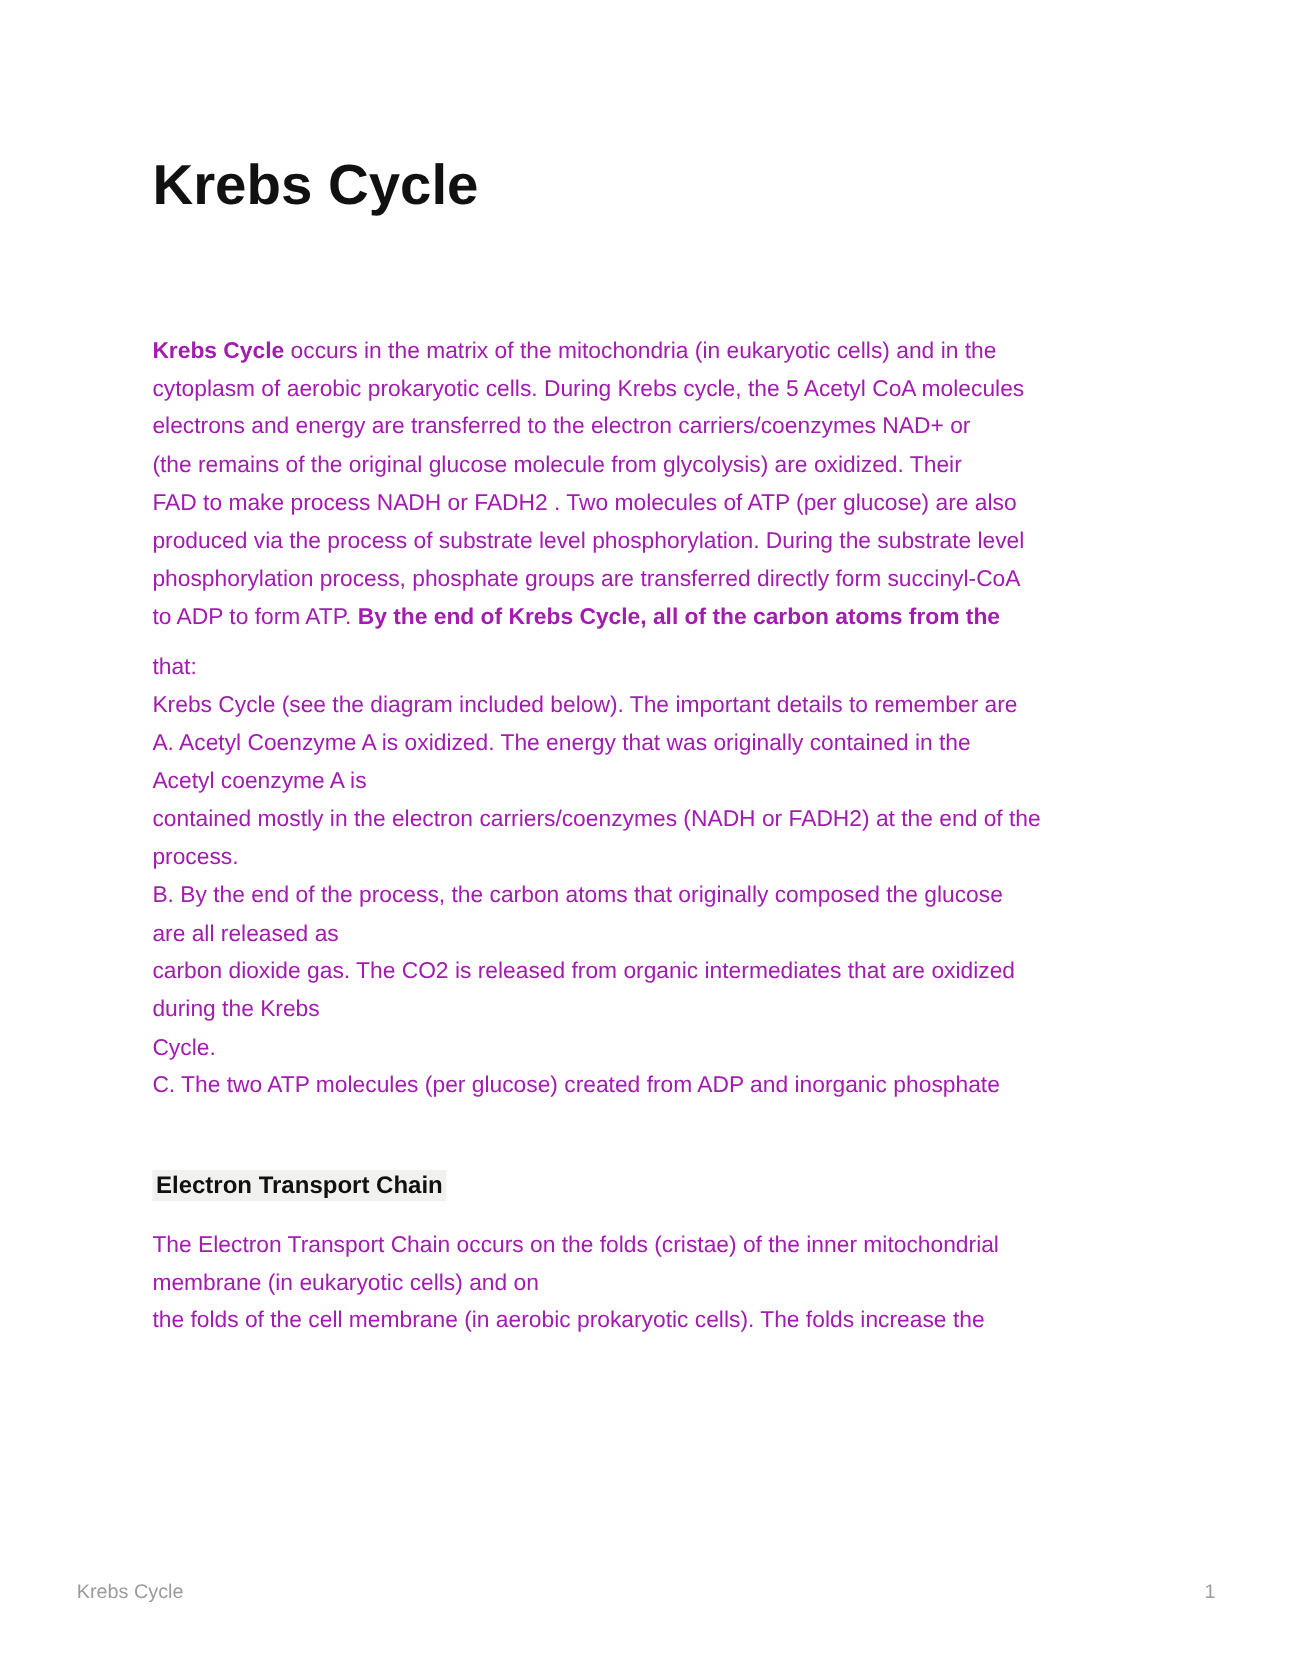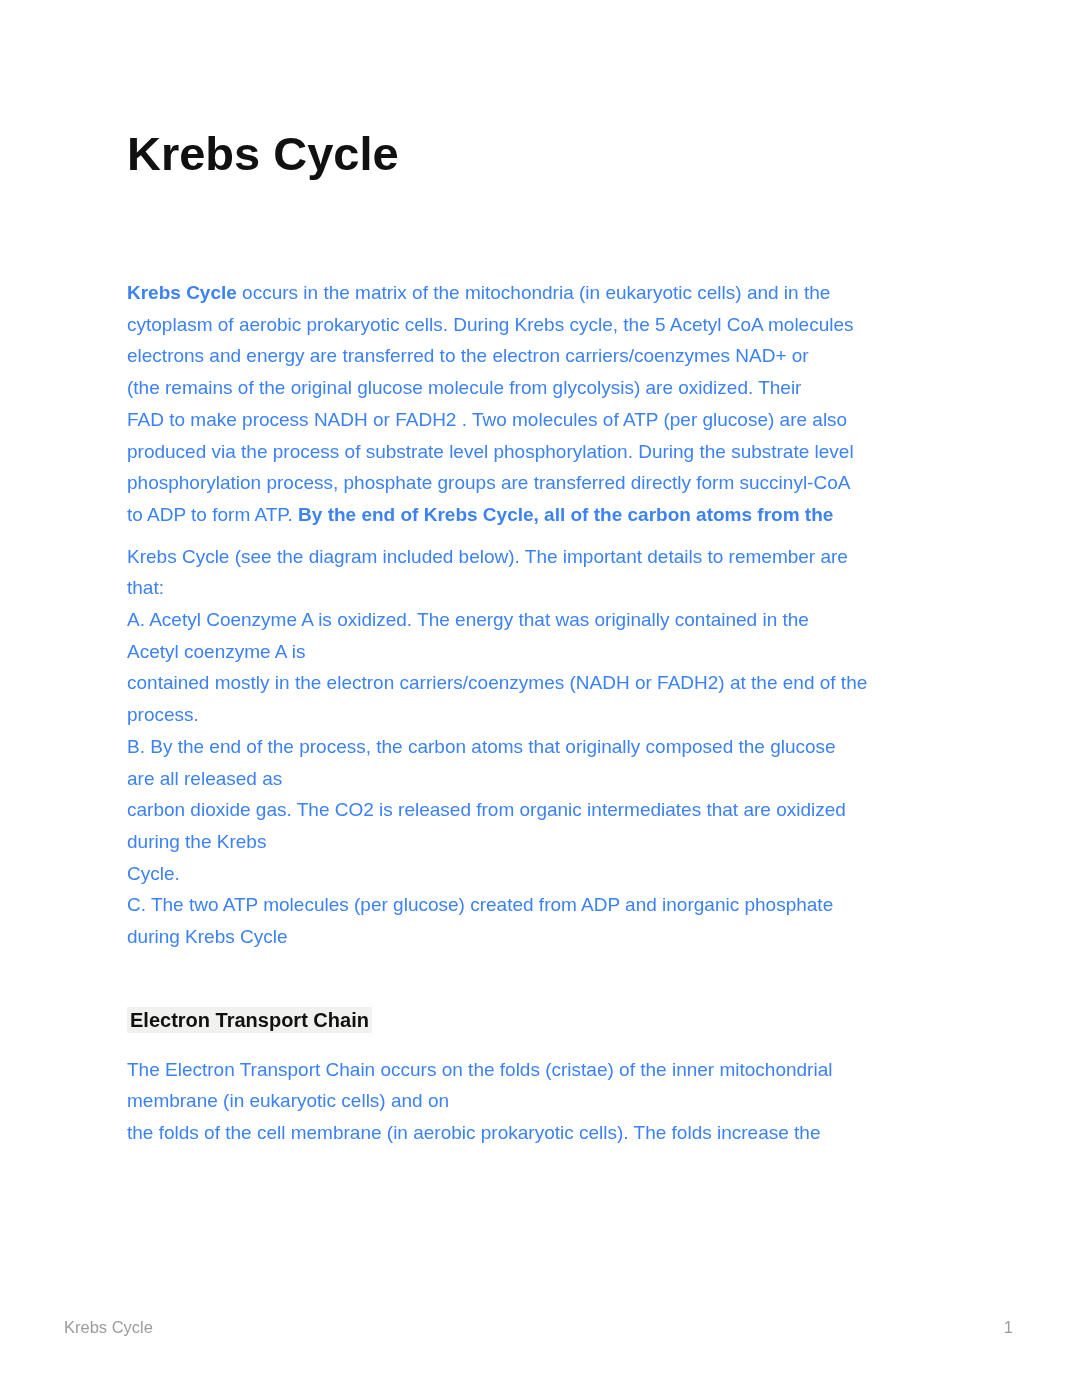--- a/index.html
+++ b/index.html
@@ -31,21 +31,21 @@
     font-size: 47px;
     line-height: 58px;
     font-weight: bold;
     color: #111111;
     letter-spacing: 0;
   }
   .doc-body > p {
     margin: 10px 0 0 0;
     font-size: 19px;
     line-height: 31.7px;
-    color: #3b82f6;
+    color: #a21caf;
   }
   .doc-body > p:first-child {
     margin-top: 94px;
   }
   .doc-body .line {
     display: block;
     white-space: pre;
   }
   .doc-body .b {
     font-weight: bold;
@@ -88,33 +88,32 @@
           <span class="line"><span class="b">Krebs Cycle</span><span> occurs in the matrix of the mitochondria (in eukaryotic cells) and in the</span></span>
           <span class="line"><span>cytoplasm of aerobic prokaryotic cells. During Krebs cycle, the 5 Acetyl CoA molecules</span></span>
           <span class="line"><span>electrons and energy are transferred to the electron carriers/coenzymes NAD+ or</span></span>
           <span class="line"><span>(the remains of the original glucose molecule from glycolysis) are oxidized. Their</span></span>
           <span class="line"><span>FAD to make process NADH or FADH2 . Two molecules of ATP (per glucose) are also</span></span>
           <span class="line"><span>produced via the process of substrate level phosphorylation. During the substrate level</span></span>
           <span class="line"><span>phosphorylation process, phosphate groups are transferred directly form succinyl-CoA</span></span>
           <span class="line"><span>to ADP to form ATP. </span><span class="b">By the end of Krebs Cycle, all of the carbon atoms from the</span></span>
         </p>
         <p>
+          <span class="line"><span>that:</span></span>
           <span class="line"><span>Krebs Cycle (see the diagram included below). The important details to remember are</span></span>
-          <span class="line"><span>that:</span></span>
           <span class="line"><span>A. Acetyl Coenzyme A is oxidized. The energy that was originally contained in the</span></span>
           <span class="line"><span>Acetyl coenzyme A is</span></span>
           <span class="line"><span>contained mostly in the electron carriers/coenzymes (NADH or FADH2) at the end of the</span></span>
           <span class="line"><span>process.</span></span>
           <span class="line"><span>B. By the end of the process, the carbon atoms that originally composed the glucose</span></span>
           <span class="line"><span>are all released as</span></span>
           <span class="line"><span>carbon dioxide gas. The CO2 is released from organic intermediates that are oxidized</span></span>
           <span class="line"><span>during the Krebs</span></span>
           <span class="line"><span>Cycle.</span></span>
           <span class="line"><span>C. The two ATP molecules (per glucose) created from ADP and inorganic phosphate</span></span>
-          <span class="line"><span>during Krebs Cycle</span></span>
         </p>
         <h2><span class="hl">Electron Transport Chain</span></h2>
         <p>
           <span class="line"><span>The Electron Transport Chain occurs on the folds (cristae) of the inner mitochondrial</span></span>
           <span class="line"><span>membrane (in eukaryotic cells) and on</span></span>
           <span class="line"><span>the folds of the cell membrane (in aerobic prokaryotic cells). The folds increase the</span></span>
         </p>
       </div>
   </div>
   <div class="footer">

